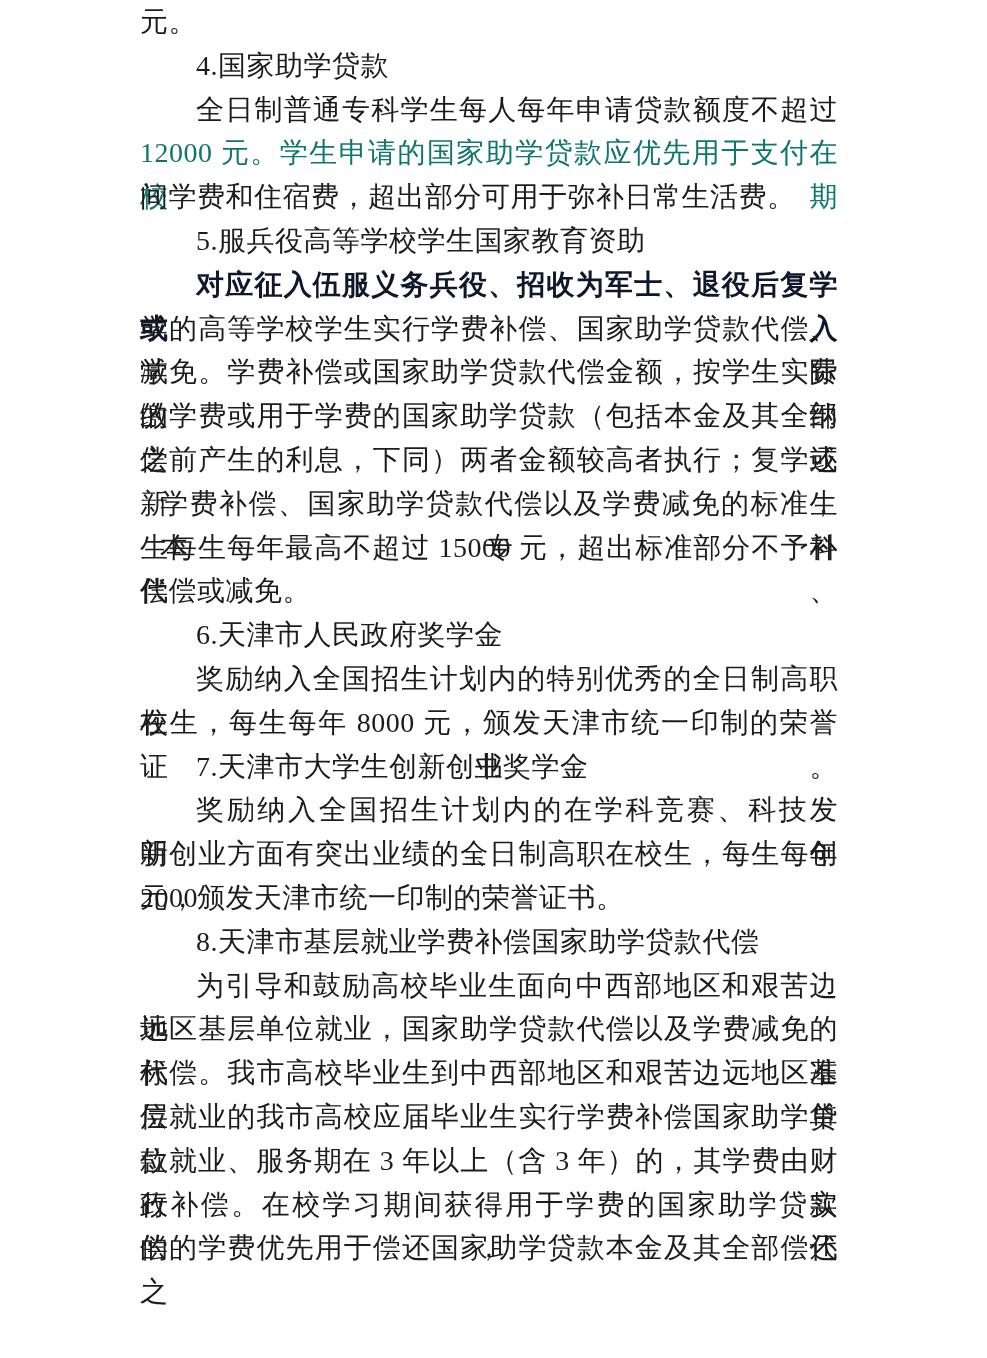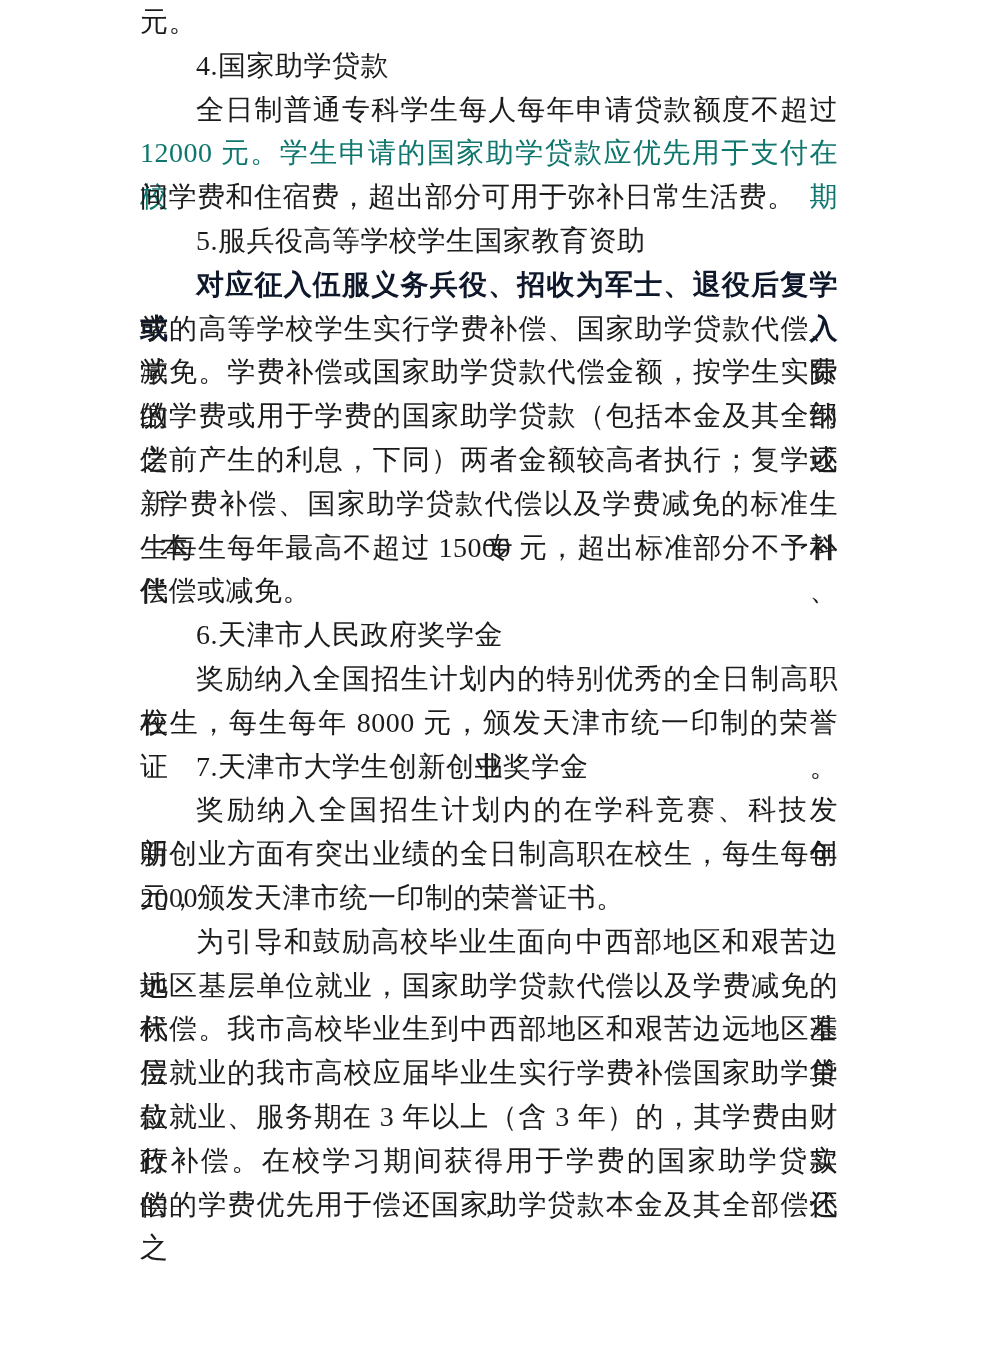--- a/index.html
+++ b/index.html
@@ -55,20 +55,21 @@
     <div class="line justify" style="color: rgb(28, 28, 28); margin-left: 20px;">学费补偿、国家助学贷款代偿以及学费减免的标准，本专科</div>
     <div class="line justify" style="color: rgb(28, 28, 28);">生每生每年最高不超过 15000 元，超出标准部分不予补偿、</div>
     <div class="line" style="color: rgb(28, 28, 28);">代偿或减免。</div>
     <div class="line indent" style="color: rgb(28, 28, 28);">6.天津市人民政府奖学金</div>
     <div class="line indent justify" style="color: rgb(28, 28, 28);">奖励纳入全国招生计划内的特别优秀的全日制高职在</div>
     <div class="line justify" style="color: rgb(28, 28, 28);">校生，每生每年 8000 元，颁发天津市统一印制的荣誉证书。</div>
     <div class="line indent" style="color: rgb(28, 28, 28);">7.天津市大学生创新创业奖学金</div>
     <div class="line indent justify" style="color: rgb(28, 28, 28);">奖励纳入全国招生计划内的在学科竞赛、科技发明、创</div>
     <div class="line justify" style="color: rgb(28, 28, 28);">新创业方面有突出业绩的全日制高职在校生，每生每年 2000</div>
     <div class="line" style="color: rgb(28, 28, 28);">元，颁发天津市统一印制的荣誉证书。</div>
+    <div class="line indent" style="color: rgb(28, 28, 28);">8.天津市基层就业学费补偿国家助学贷款代偿</div>
     <div class="line indent justify" style="color: rgb(28, 28, 28);">为引导和鼓励高校毕业生面向中西部地区和艰苦边远</div>
     <div class="line justify" style="color: rgb(28, 28, 28);">地区基层单位就业，国家助学贷款代偿以及学费减免的标准</div>
     <div class="line justify" style="color: rgb(28, 28, 28);">代偿。我市高校毕业生到中西部地区和艰苦边远地区基层单</div>
     <div class="line justify" style="color: rgb(28, 28, 28);">位就业的我市高校应届毕业生实行学费补偿国家助学贷款</div>
     <div class="line justify" style="color: rgb(28, 28, 28);">位就业、服务期在 3 年以上（含 3 年）的，其学费由财政实</div>
     <div class="line justify" style="color: rgb(28, 28, 28);">行补偿。在校学习期间获得用于学费的国家助学贷款的，代</div>
     <div class="line justify" style="color: rgb(28, 28, 28);">偿的学费优先用于偿还国家助学贷款本金及其全部偿还之</div>
   </div>
 
 </body></html>

